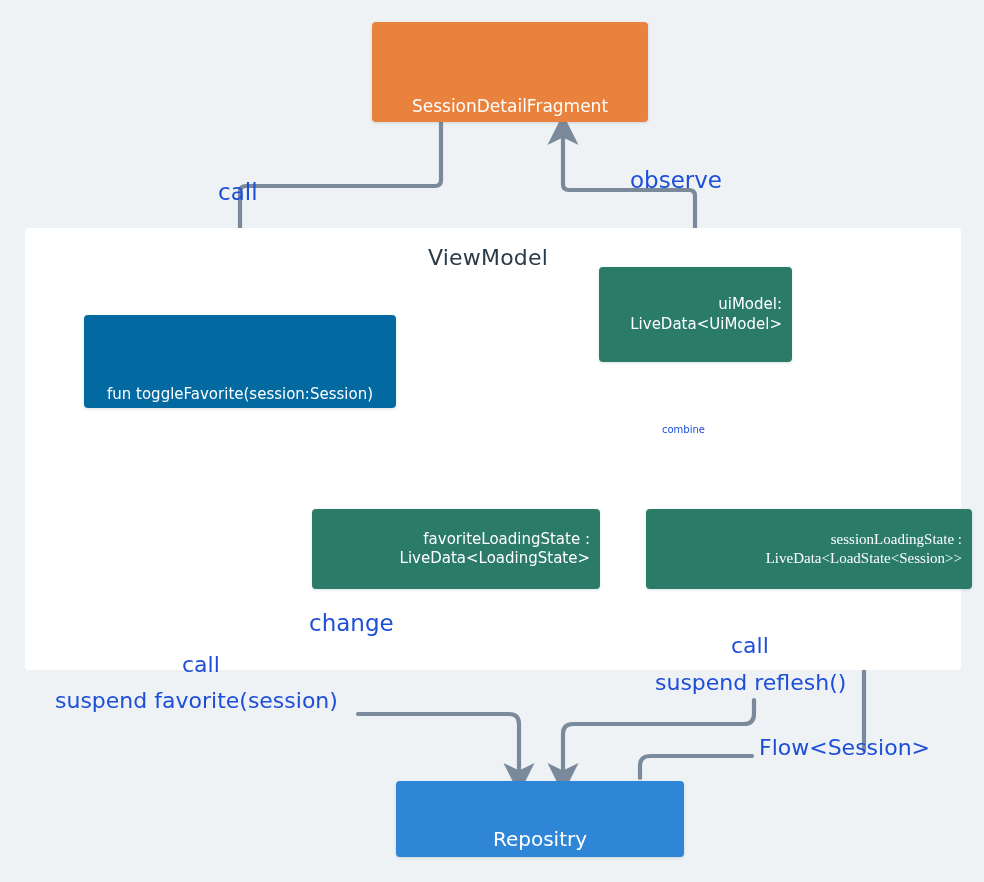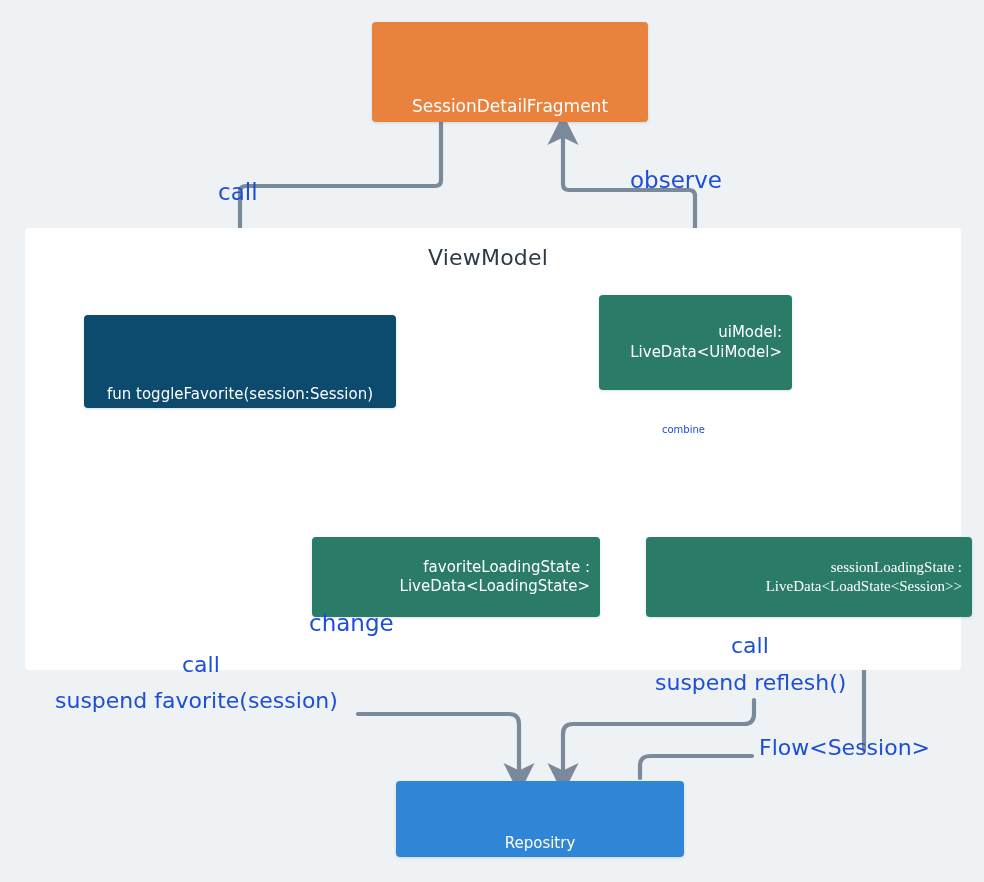--- a/index.html
+++ b/index.html
@@ -41,22 +41,22 @@
     border-radius:4px;
     box-shadow:0 1px 3px rgba(35,55,75,.16);
     box-sizing:border-box;
     padding:4px 10px;
     line-height:1.28;
   }
   .node span{display:block;white-space:nowrap;}
 
   .node-fragment{font-size:17px;}
   .node-func{font-size:15px;}
-  .node-state{font-size:15px;margin-top:28px;}
-  .node-repo{font-size:15px;}
+  .node-state{font-size:15px;}
+  .node-repo{font-size:20px;}
 
   
   .elabel{
     position:absolute;
     color:#1d4ed8;
     white-space:nowrap;
   }
   .lbl-lg{font-size:23px;}
   .lbl-md{font-size:22px;}
   .lbl-sm{font-size:10px;margin-top:24px;}
@@ -98,21 +98,21 @@
     </g>
   </svg>
 
   <div class="panel" style="left:25px;top:228px;width:936px;height:442px;"></div>
   <div class="panel-title" style="left:428px;top:245px;">ViewModel</div>
 
   <div class="node node-fragment" style="left:372px;top:22px;width:276px;height:100px;background:#e8823c;">
     <span>SessionDetailFragment</span>
   </div>
 
-  <div class="node node-func" style="left:84px;top:315px;width:312px;height:93px;background:#0c4a6e;">
+  <div class="node node-func" style="left:84px;top:315px;width:312px;height:93px;background:#0369a1;">
     <span>fun toggleFavorite(session:Session)</span>
   </div>
 
   <div class="node node-state" style="left:599px;top:267px;width:193px;height:95px;background:#2a7b68;flex-direction:column;">
     <span>uiModel:</span>
     <span>LiveData&lt;UiModel&gt;</span>
   </div>
 
   <div class="node node-state" style="left:312px;top:509px;width:288px;height:80px;background:#2a7b68;flex-direction:column;">
     <span>favoriteLoadingState :</span>

